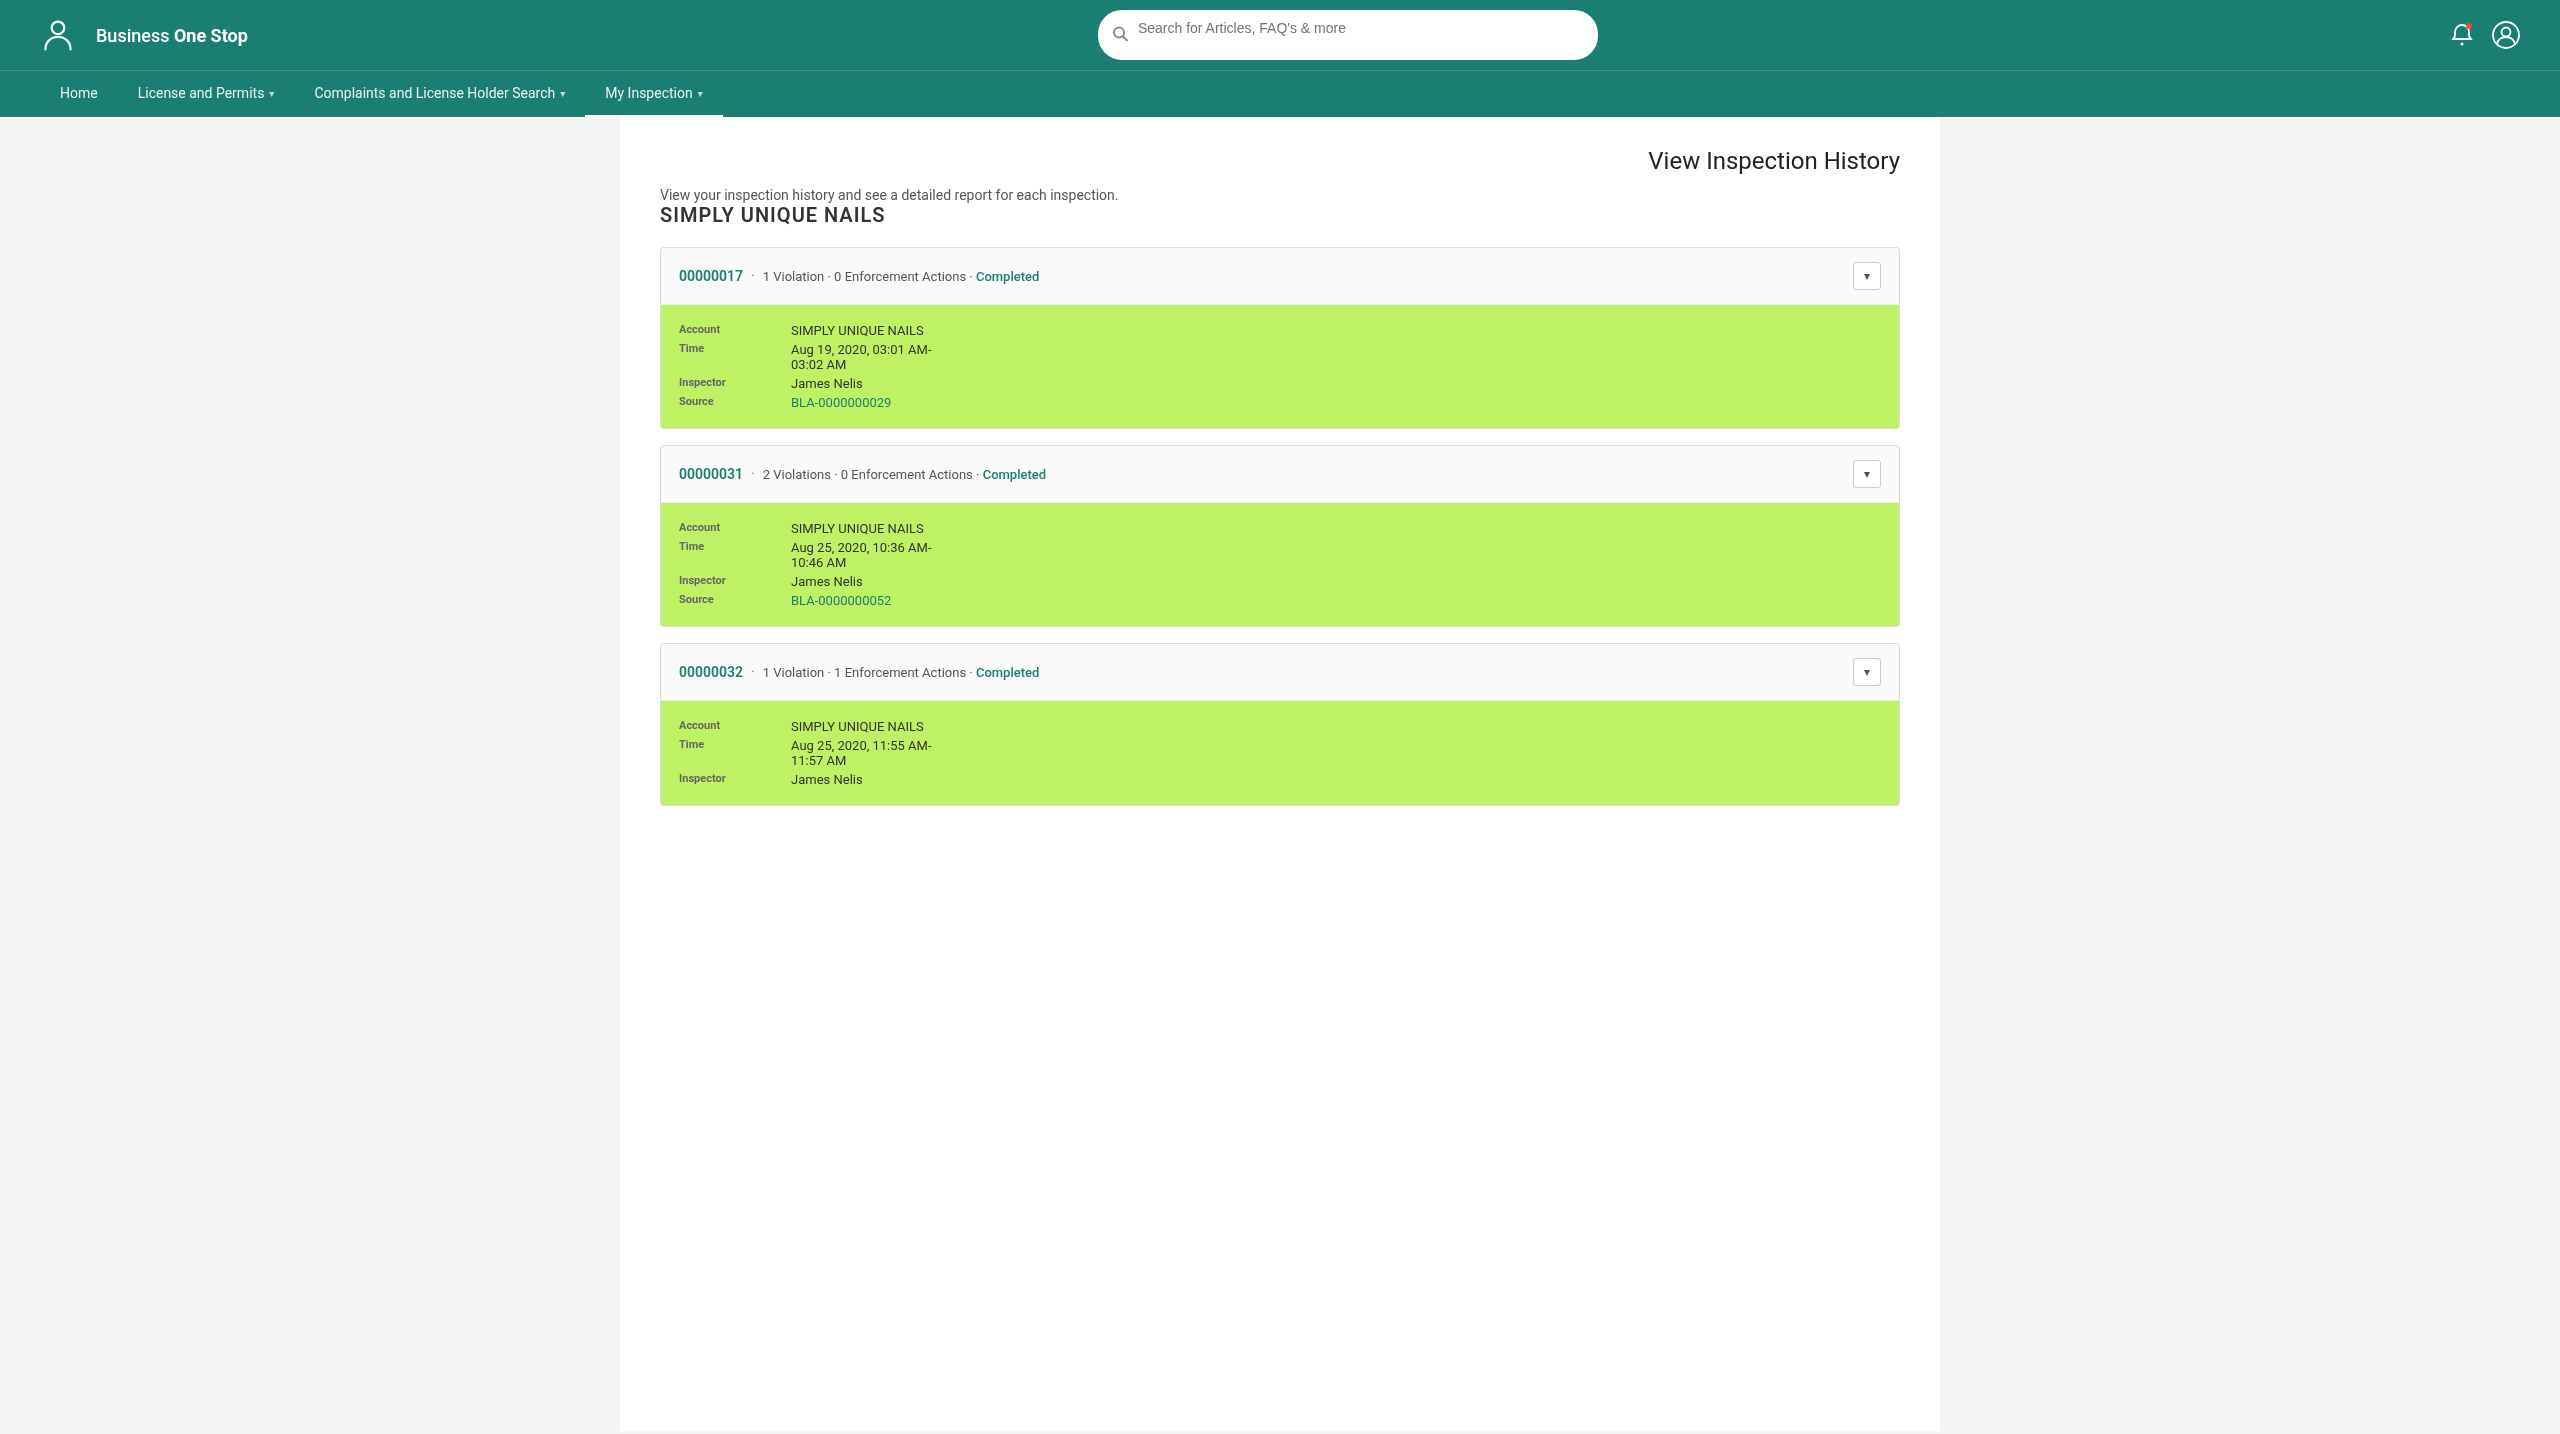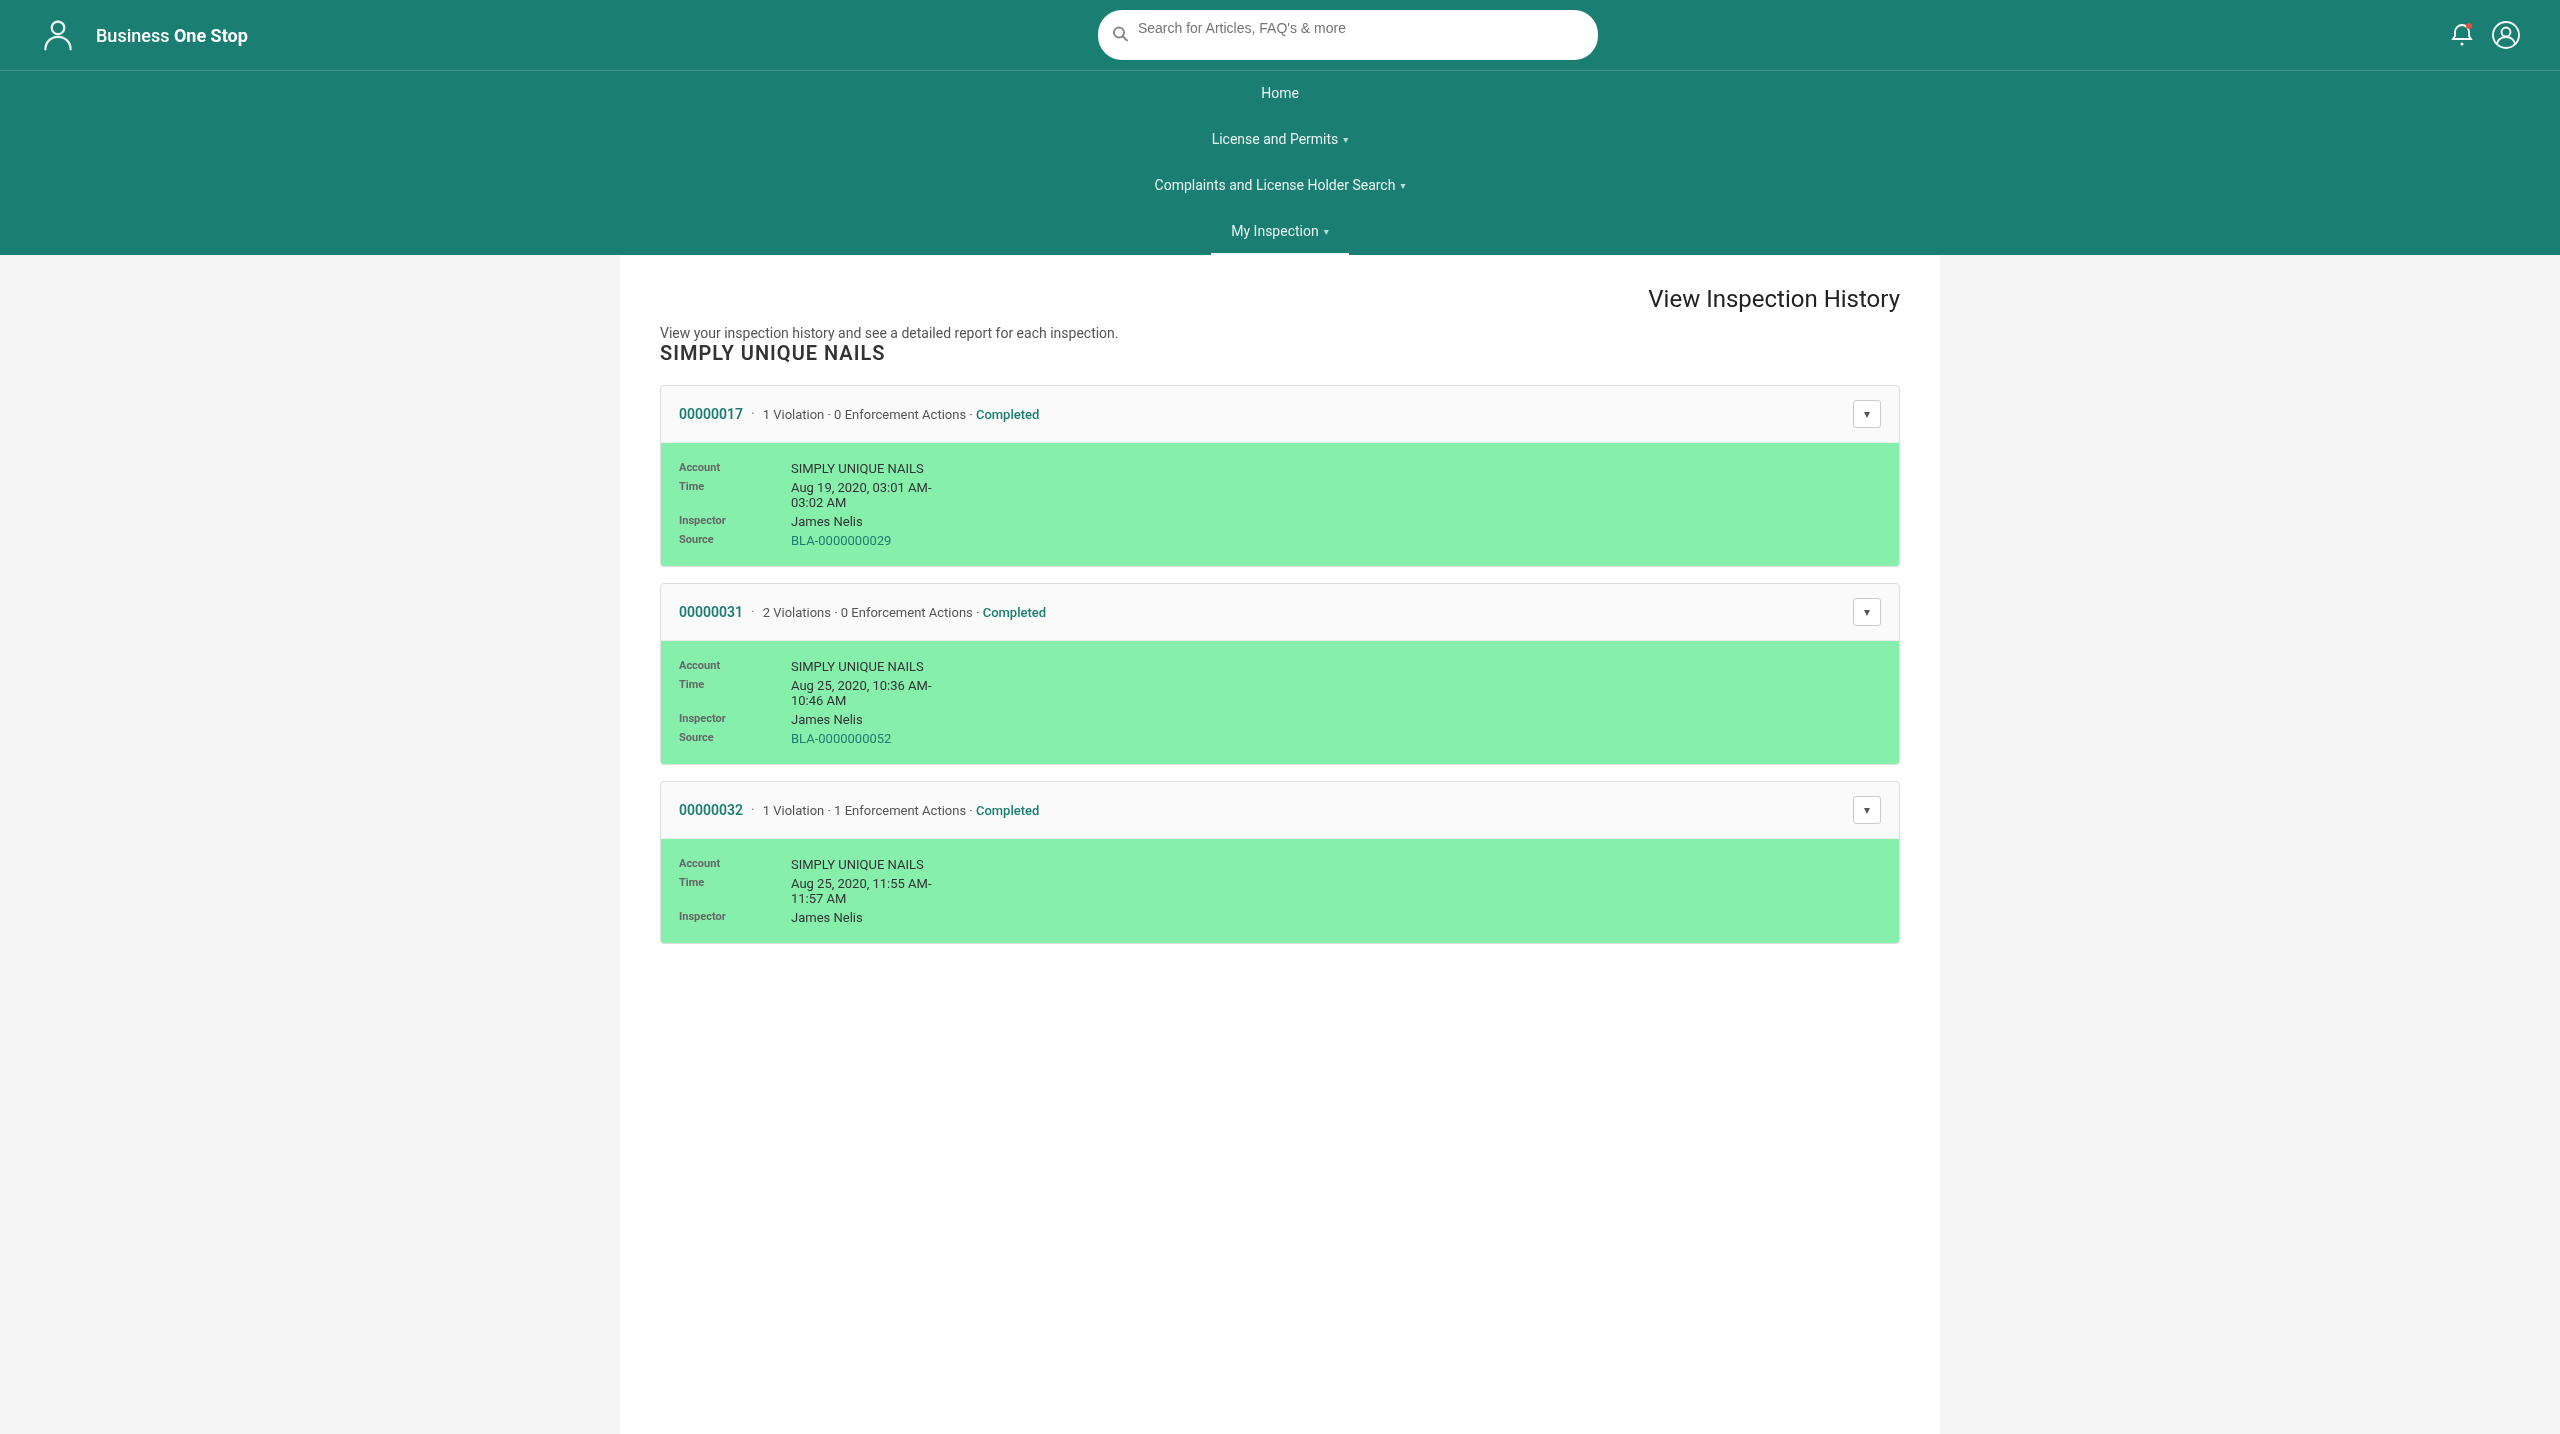--- a/index.html
+++ b/index.html
@@ -63,21 +63,20 @@
     }
 
     
     .nav-bar {
       background: #1a7f72;
       padding: 0 40px;
       display: flex;
       align-items: center;
       gap: 0;
       border-top: 1px solid rgba(255,255,255,0.15);
-      flex-direction: column;
     }
     .nav-item {
       color: rgba(255,255,255,0.9);
       padding: 14px 20px;
       cursor: pointer;
       font-size: 14px;
       display: flex;
       align-items: center;
       gap: 5px;
       white-space: nowrap;
@@ -115,21 +114,21 @@
       letter-spacing: 0.05em;
       text-transform: uppercase;
       margin-bottom: 20px;
     }
 
     
     .inspection-card {
       border: 1px solid #ddd;
       border-radius: 4px;
       margin-bottom: 16px;
-      background: #86efac;
+      background: #bef264;
       overflow: hidden;
     }
     .card-header {
       display: flex;
       align-items: center;
       justify-content: space-between;
       padding: 14px 18px;
       border-bottom: 1px solid #eee;
       background: #fafafa;
     }

